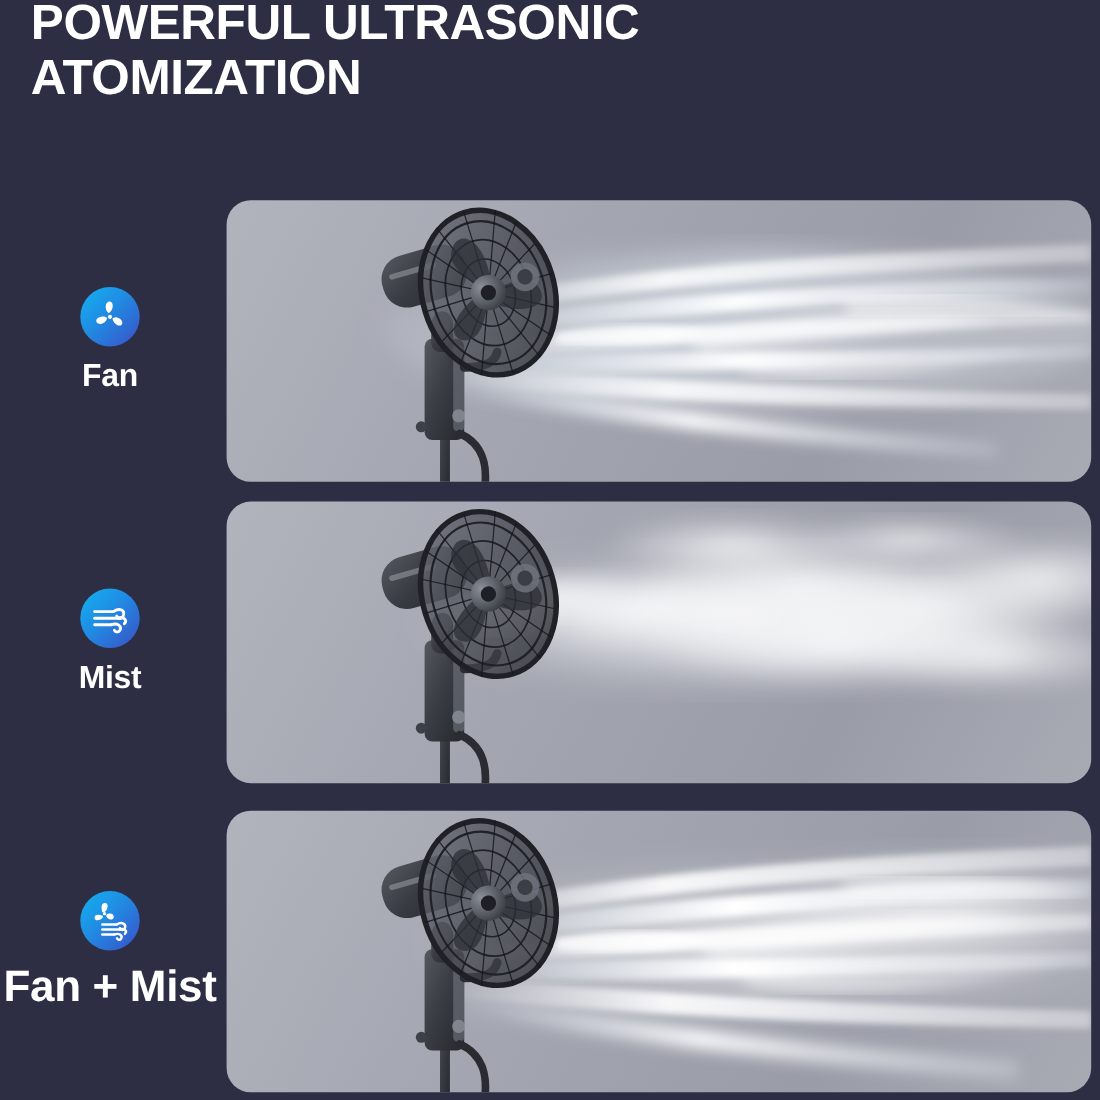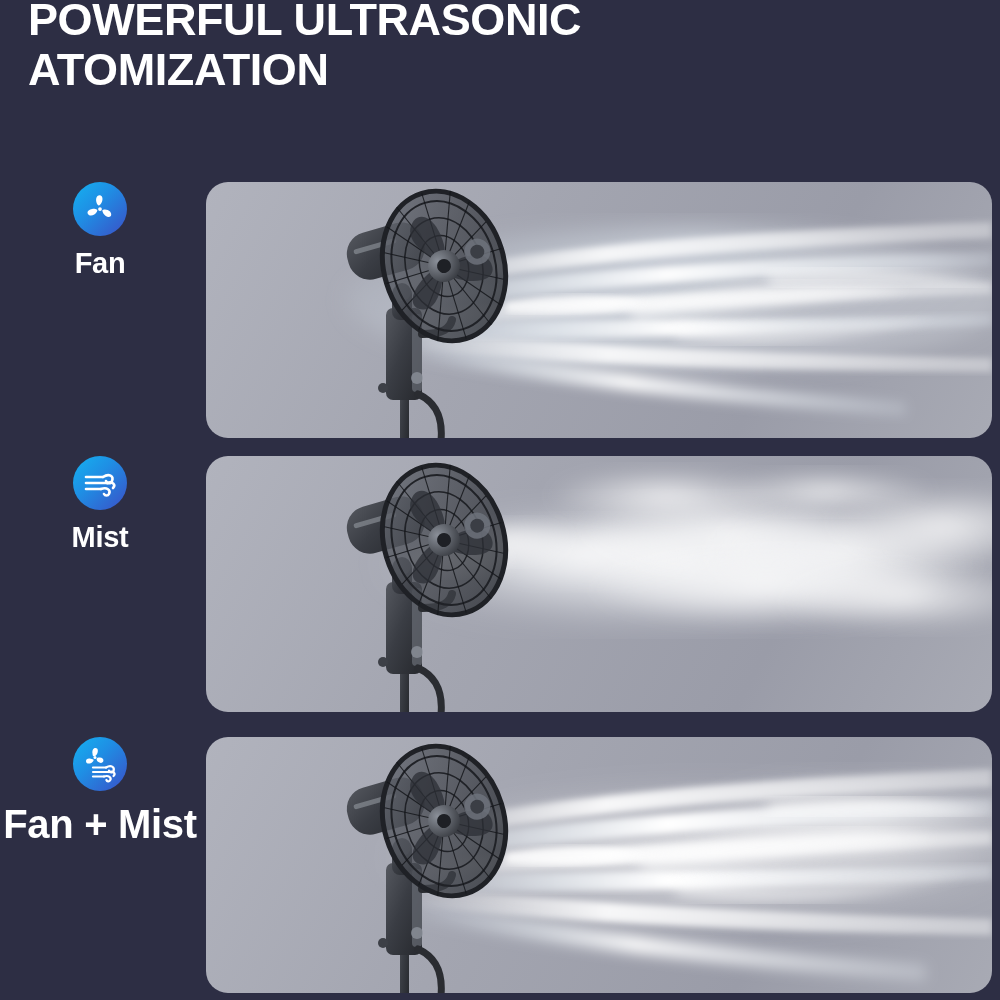--- a/index.html
+++ b/index.html
@@ -59,20 +59,21 @@
   
   .label-col {
     position: absolute;
     left: 0;
     top: 0;
     width: 200px;
     height: 256px;
     display: flex;
     flex-direction: column;
     align-items: center;
+    justify-content: center;
   }
   .mode-icon {
     width: 54px;
     height: 54px;
     border-radius: 50%;
     background: linear-gradient(135deg, #14b2f0 0%, #1f8ee4 42%, #3b4fc6 100%);
     display: block;
     position: relative;
   }
   .mode-icon svg { display: block; }

